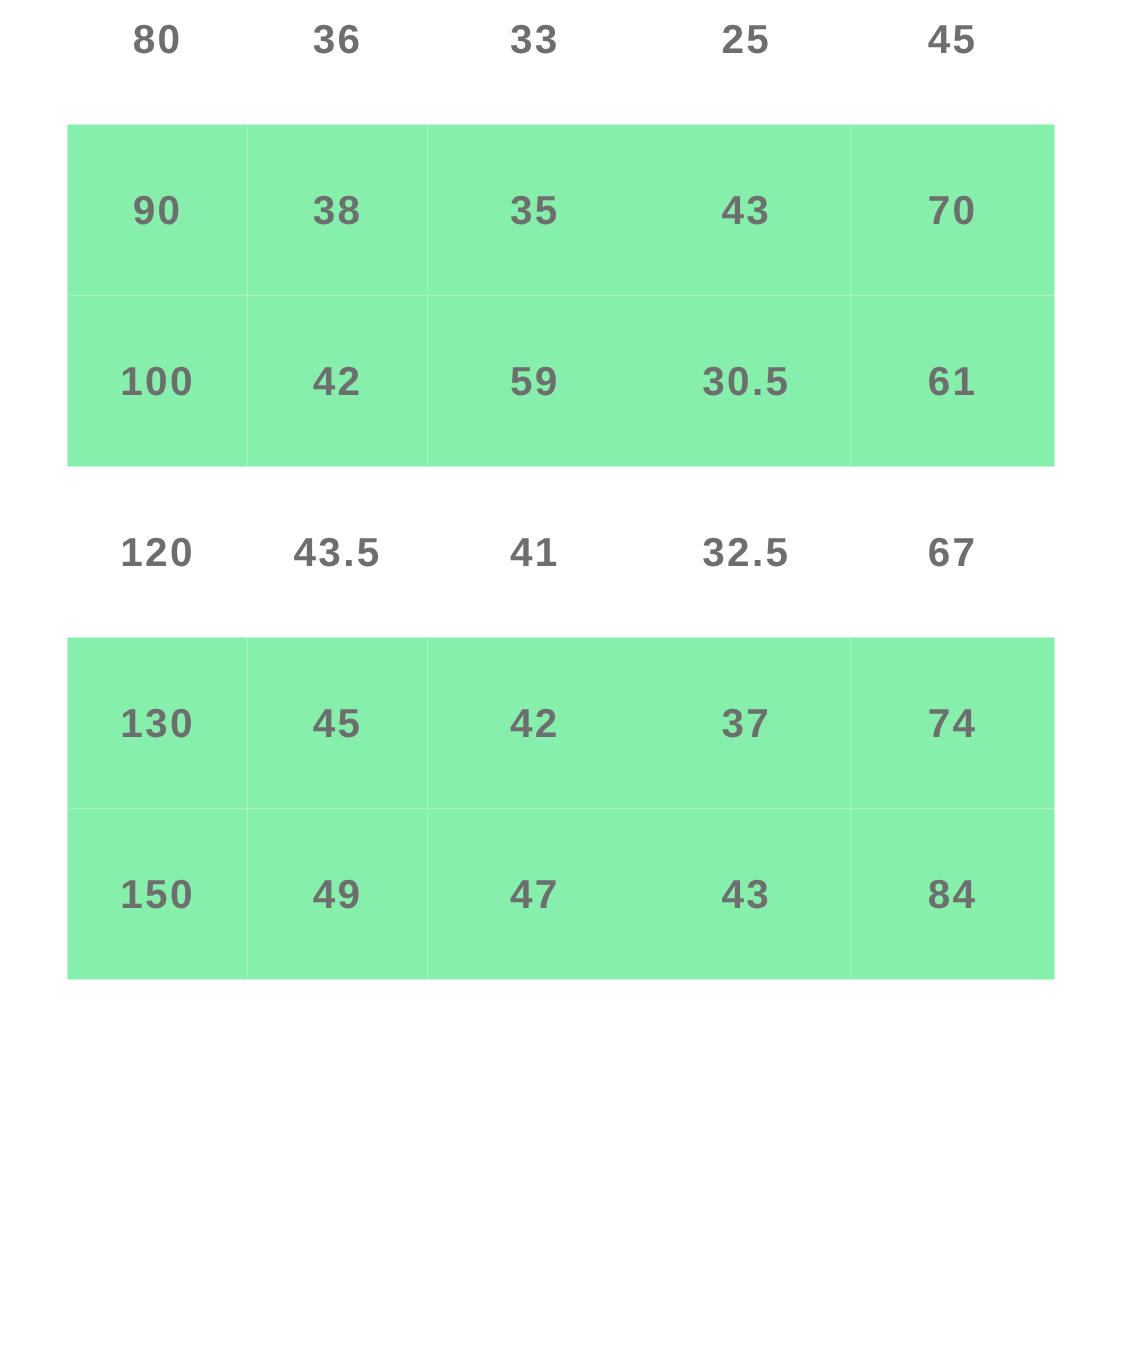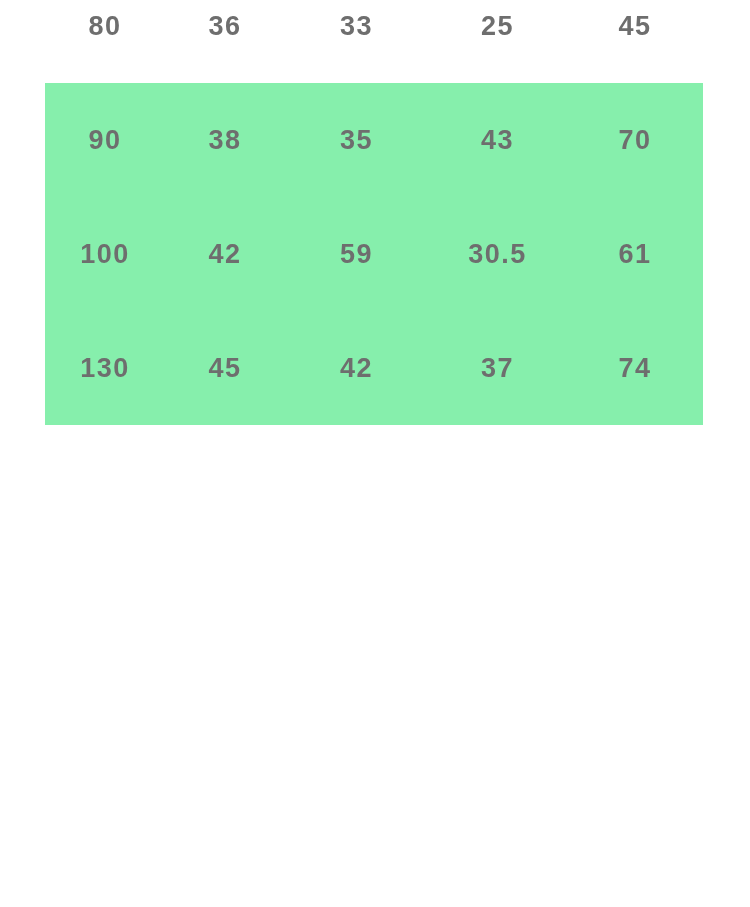--- a/index.html
+++ b/index.html
@@ -121,29 +121,47 @@
         <tr class="row-even">
           <td class="gutter-left"></td>
           <td>100</td>
           <td>42</td>
           <td>59</td>
           <td>30.5</td>
           <td>61</td>
           <td class="gutter-right"></td>
         </tr>
 
+        <tr class="row-odd">
+          <td class="gutter-left"></td>
+          <td>120</td>
+          <td>43.5</td>
+          <td>41</td>
+          <td>32.5</td>
+          <td>67</td>
+          <td class="gutter-right"></td>
+        </tr>
 
         <tr class="row-even">
           <td class="gutter-left"></td>
           <td>130</td>
           <td>45</td>
           <td>42</td>
           <td>37</td>
           <td>74</td>
           <td class="gutter-right"></td>
         </tr>
 
 
+        <tr class="row-even">
+          <td class="gutter-left"></td>
+          <td>150</td>
+          <td>49</td>
+          <td>47</td>
+          <td>43</td>
+          <td>84</td>
+          <td class="gutter-right"></td>
+        </tr>
 
       </tbody>
     </table>
   </div>
 </div>
 
 </body></html>

